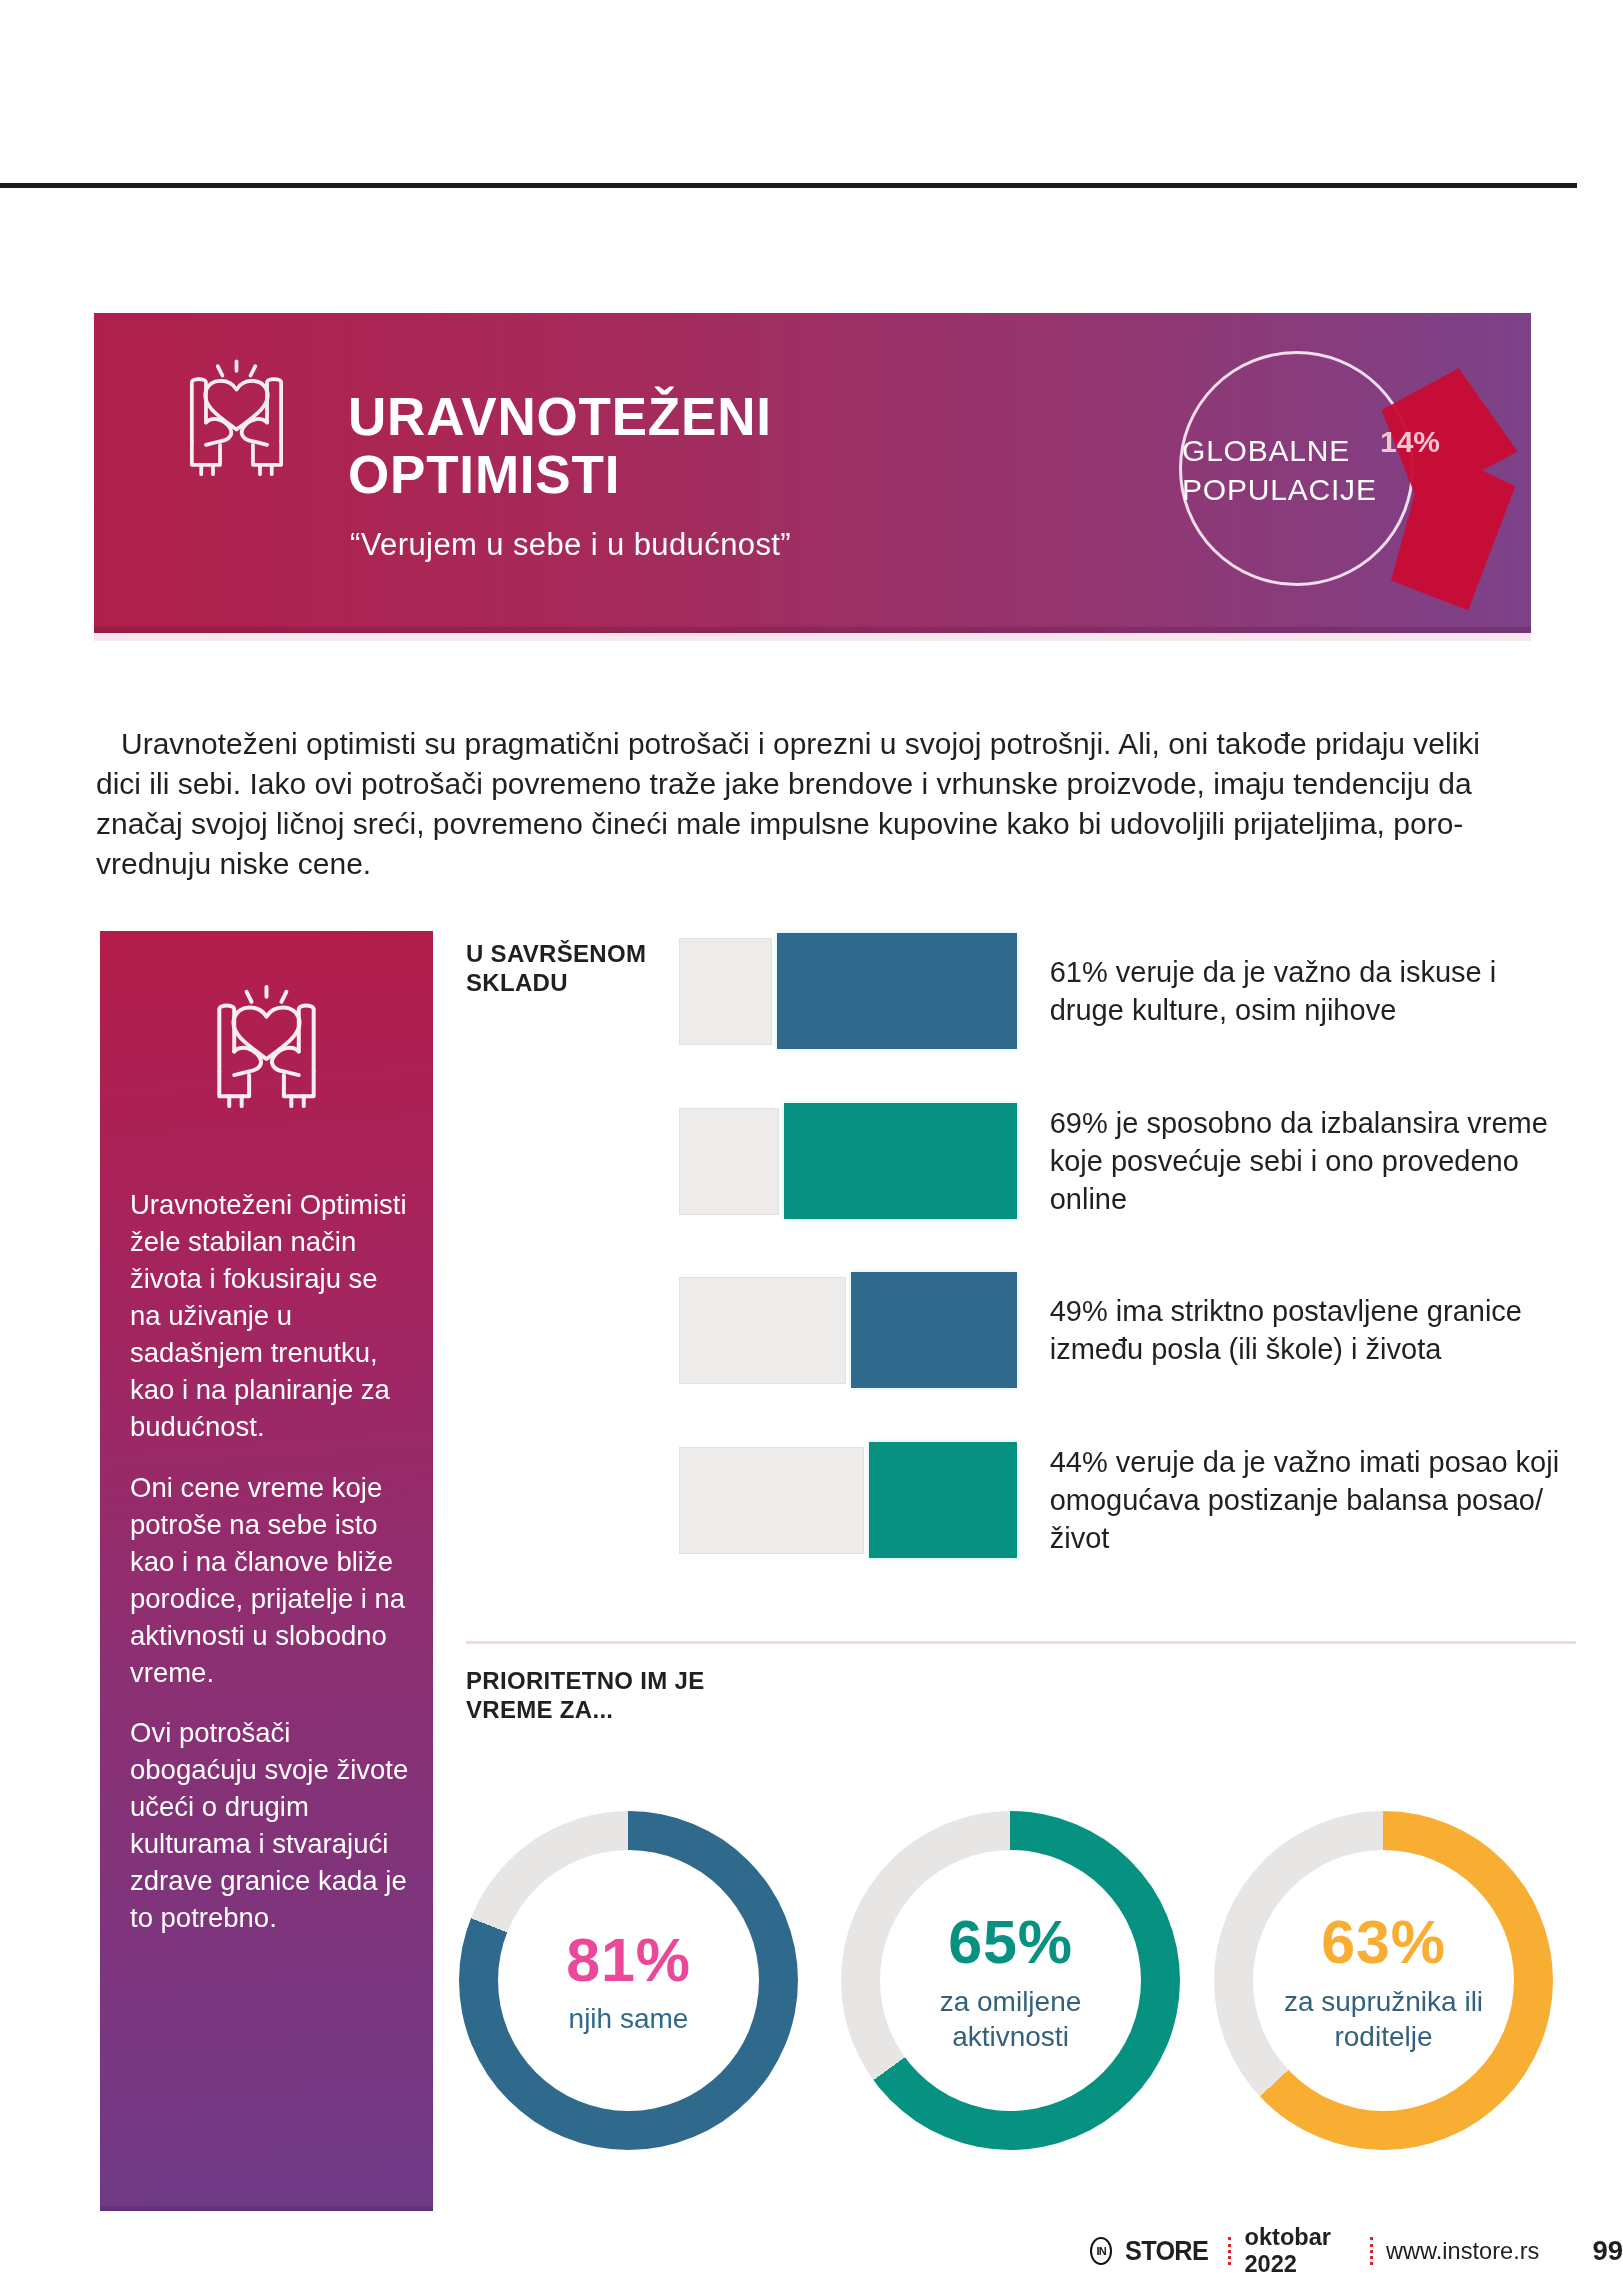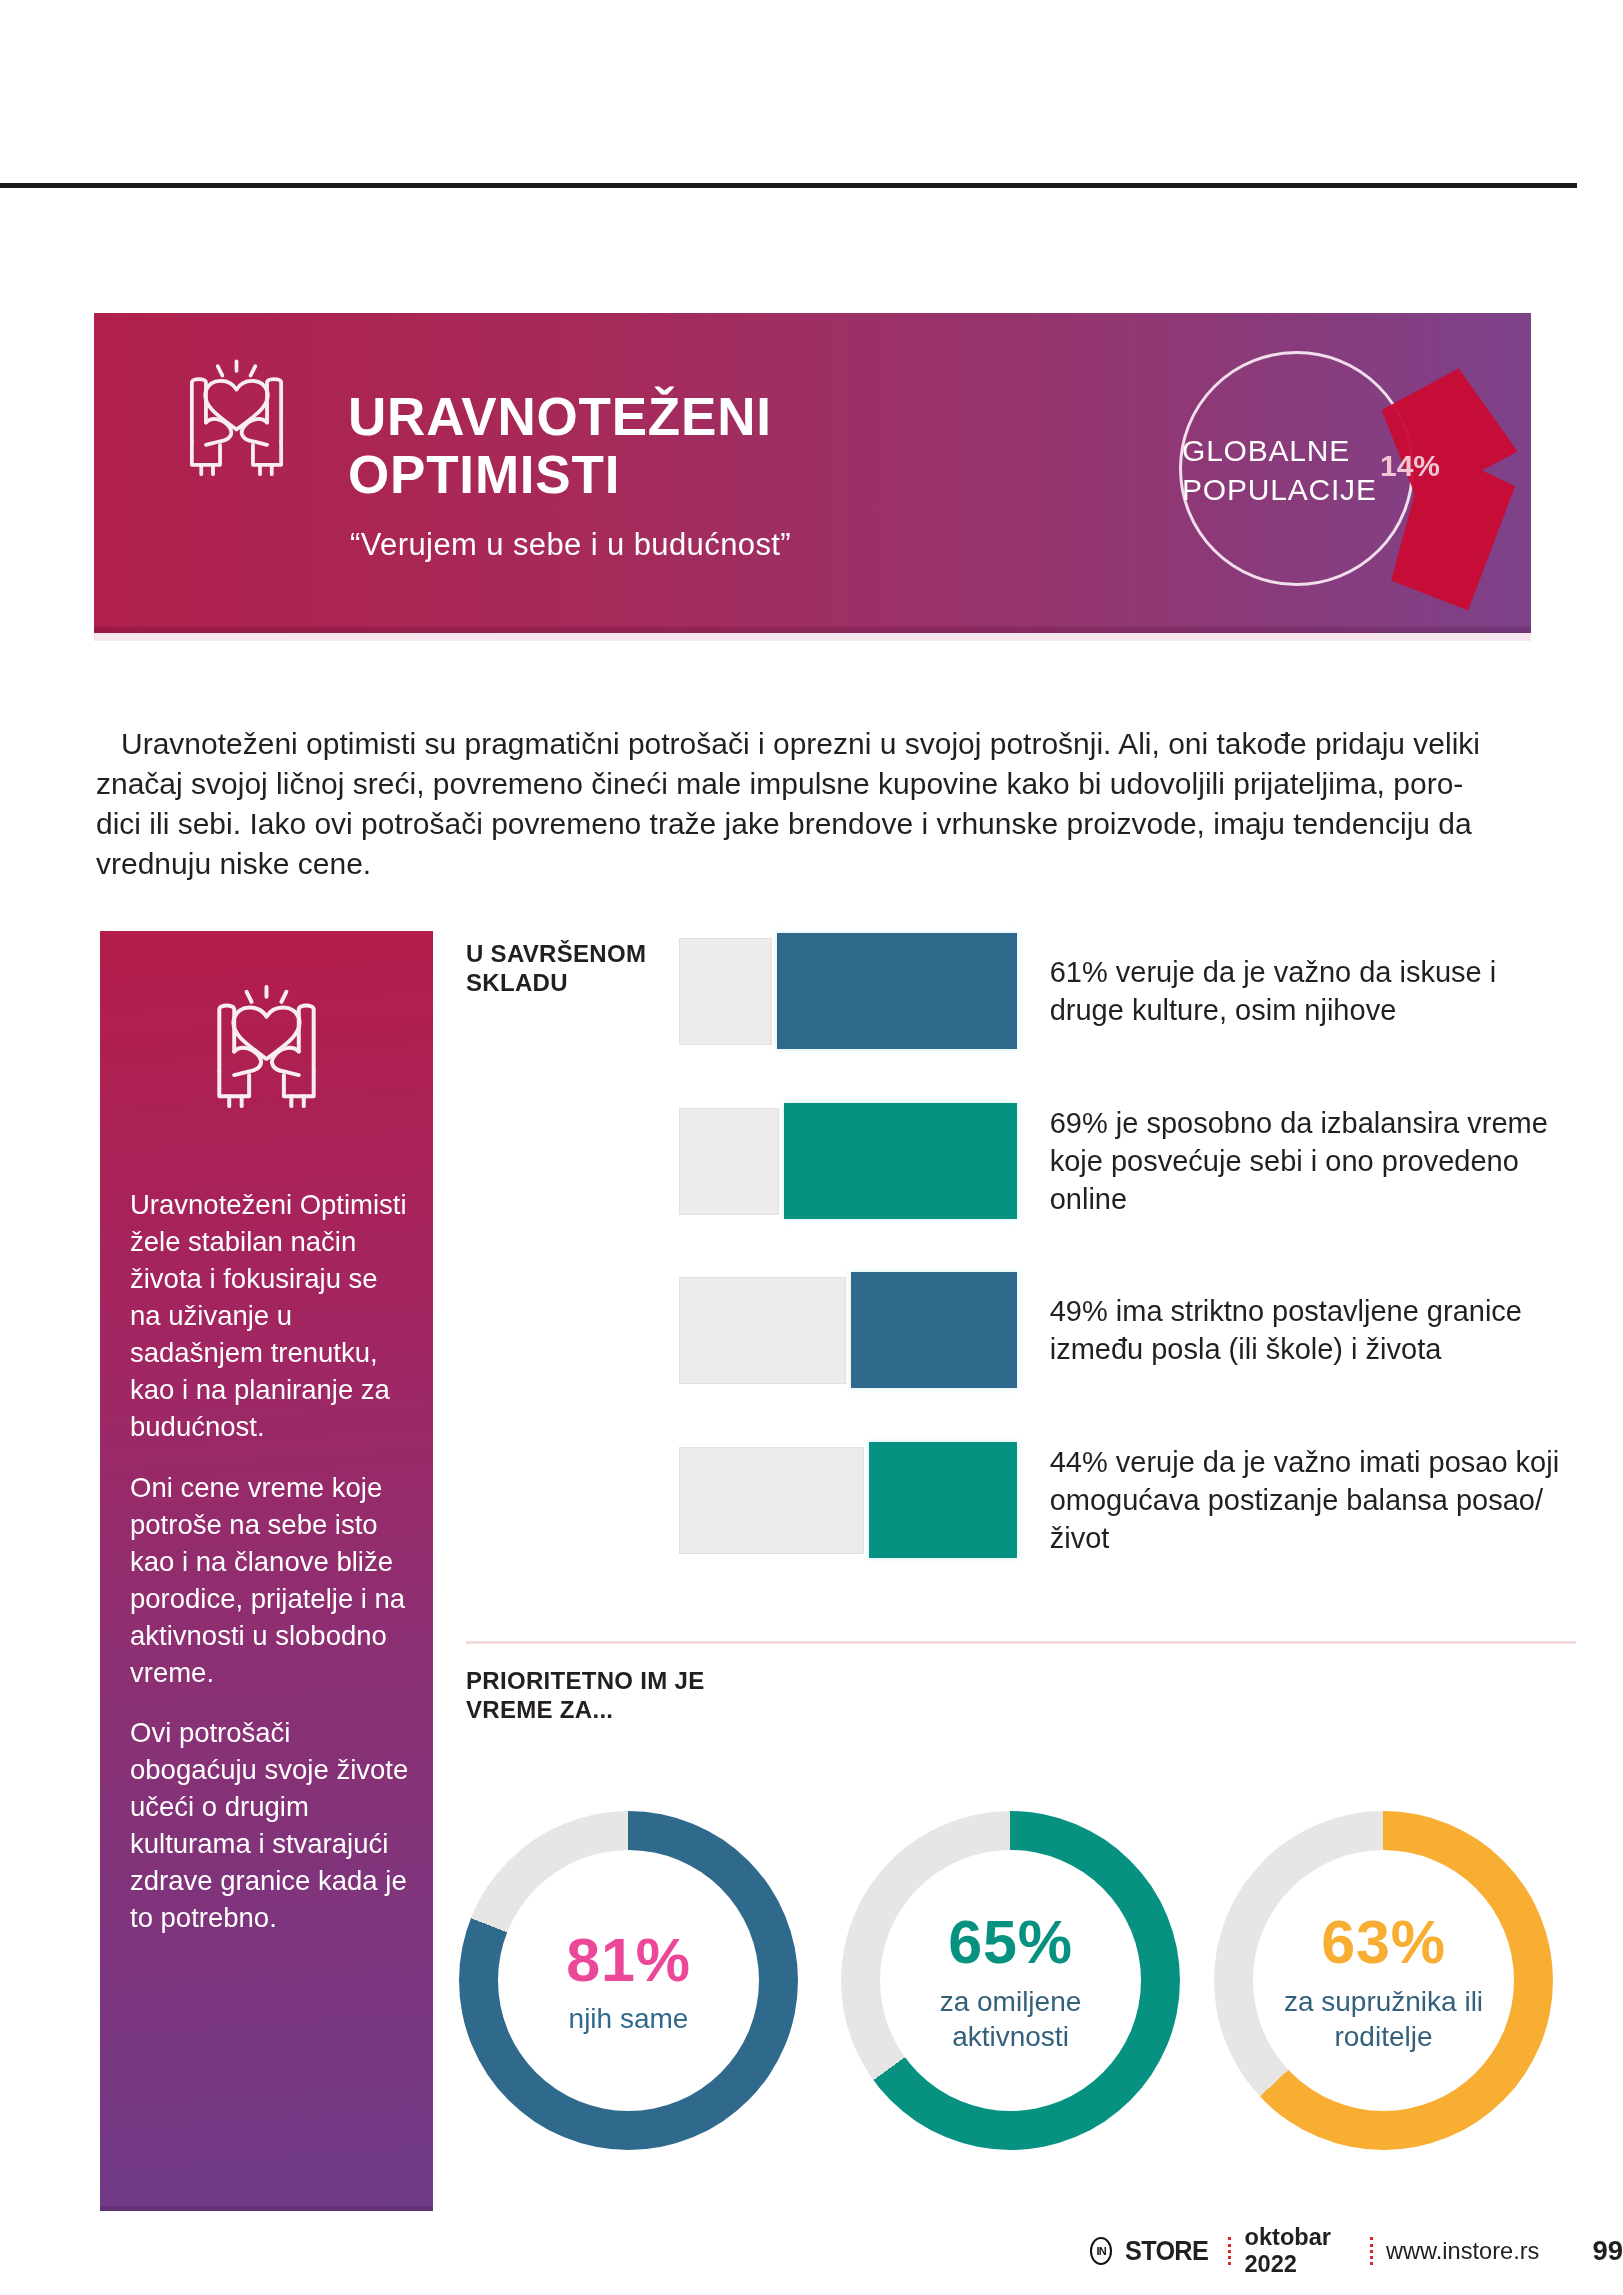--- a/index.html
+++ b/index.html
@@ -15,21 +15,21 @@
           box-shadow:inset 0 -6.3px 0 rgba(60,0,40,.18), 0 7.9px 0 #f7e6ee;}
   .banner-icon{position:absolute;left:72px;top:33px;width:141px;height:153px;}
   .banner-title{position:absolute;left:254px;top:75px;font-size:53px;font-weight:800;
                 color:#fff;line-height:58px;letter-spacing:0.8px;}
   .banner-sub{position:absolute;left:256px;top:214px;font-size:31px;color:#fff;letter-spacing:0.4px;}
   .badge-circle{position:absolute;left:1085px;top:38px;width:229px;height:229px;border-radius:50%;
                 border:3.1px solid rgba(255,245,250,.88);}
   .badge-text{position:absolute;left:1088px;top:118px;width:203px;text-align:left;
               color:#fff;font-size:30px;line-height:39px;letter-spacing:0.8px;}
   .badge-arrow{position:absolute;left:1264px;top:38px;width:173px;height:283px;}
-  .badge-pct{position:absolute;left:1286px;top:136px;font-size:30px;font-weight:700;color:#efc6d2;}
+  .badge-pct{position:absolute;left:1286px;top:112px;font-size:30px;font-weight:700;color:#efc6d2;}
 
   
   .intro{position:absolute;left:96px;top:724px;width:1449px;font-size:30px;line-height:40px;color:#231f20;}
   .intro .l0{text-indent:25px;}
   .intro span{display:block;}
 
   
   .sidebar{position:absolute;left:100px;top:931px;width:333px;height:1280px;
            background:linear-gradient(176deg,#b31d4a 0%,#a32560 30%,#8d2f72 55%,#6f3a87 100%);
            box-shadow:inset 0 -4.7px 0 rgba(0,0,0,.12);}
@@ -103,22 +103,22 @@
       <span>POPULACIJE</span>
     </div>
     <svg class="badge-arrow" viewBox="0 0 220 360">
       <polygon points="30,75 128,22 203,128 158,152 200,172 140,330 42,292 72,182" fill="#c90b35" opacity="0.96"></polygon>
     </svg>
     <div class="badge-pct">14%</div>
   </div>
 
   <div class="intro">
     <span class="l0">Uravnoteženi optimisti su pragmatični potrošači i oprezni u svojoj potrošnji. Ali, oni takođe pridaju veliki</span>
+    <span>dici ili sebi. Iako ovi potrošači povremeno traže jake brendove i vrhunske proizvode, imaju tendenciju da</span>
     <span>značaj svojoj ličnoj sreći, povremeno čineći male impulsne kupovine kako bi udovoljili prijateljima, poro-</span>
-    <span>dici ili sebi. Iako ovi potrošači povremeno traže jake brendove i vrhunske proizvode, imaju tendenciju da</span>
     <span>vrednuju niske cene.</span>
   </div>
 
   <div class="sidebar">
     <svg class="sidebar-icon" viewBox="0 0 120 120" fill="none" stroke="#ffffff" stroke-width="3.2" stroke-linecap="round" stroke-linejoin="round" opacity="0.92">
       <path d="M60 8 L60 16"></path>
         <path d="M44 12 L48 20"></path>
         <path d="M76 12 L72 20"></path>
       <path d="M60 32 C54 22 38 22 34 33 C30 45 45 55 60 66 C75 55 90 45 86 33 C82 22 66 22 60 32 Z"></path>
       <path d="M22 26 L22 76 M34 26 L34 60 M22 26 C22 22 34 22 34 26"></path>

